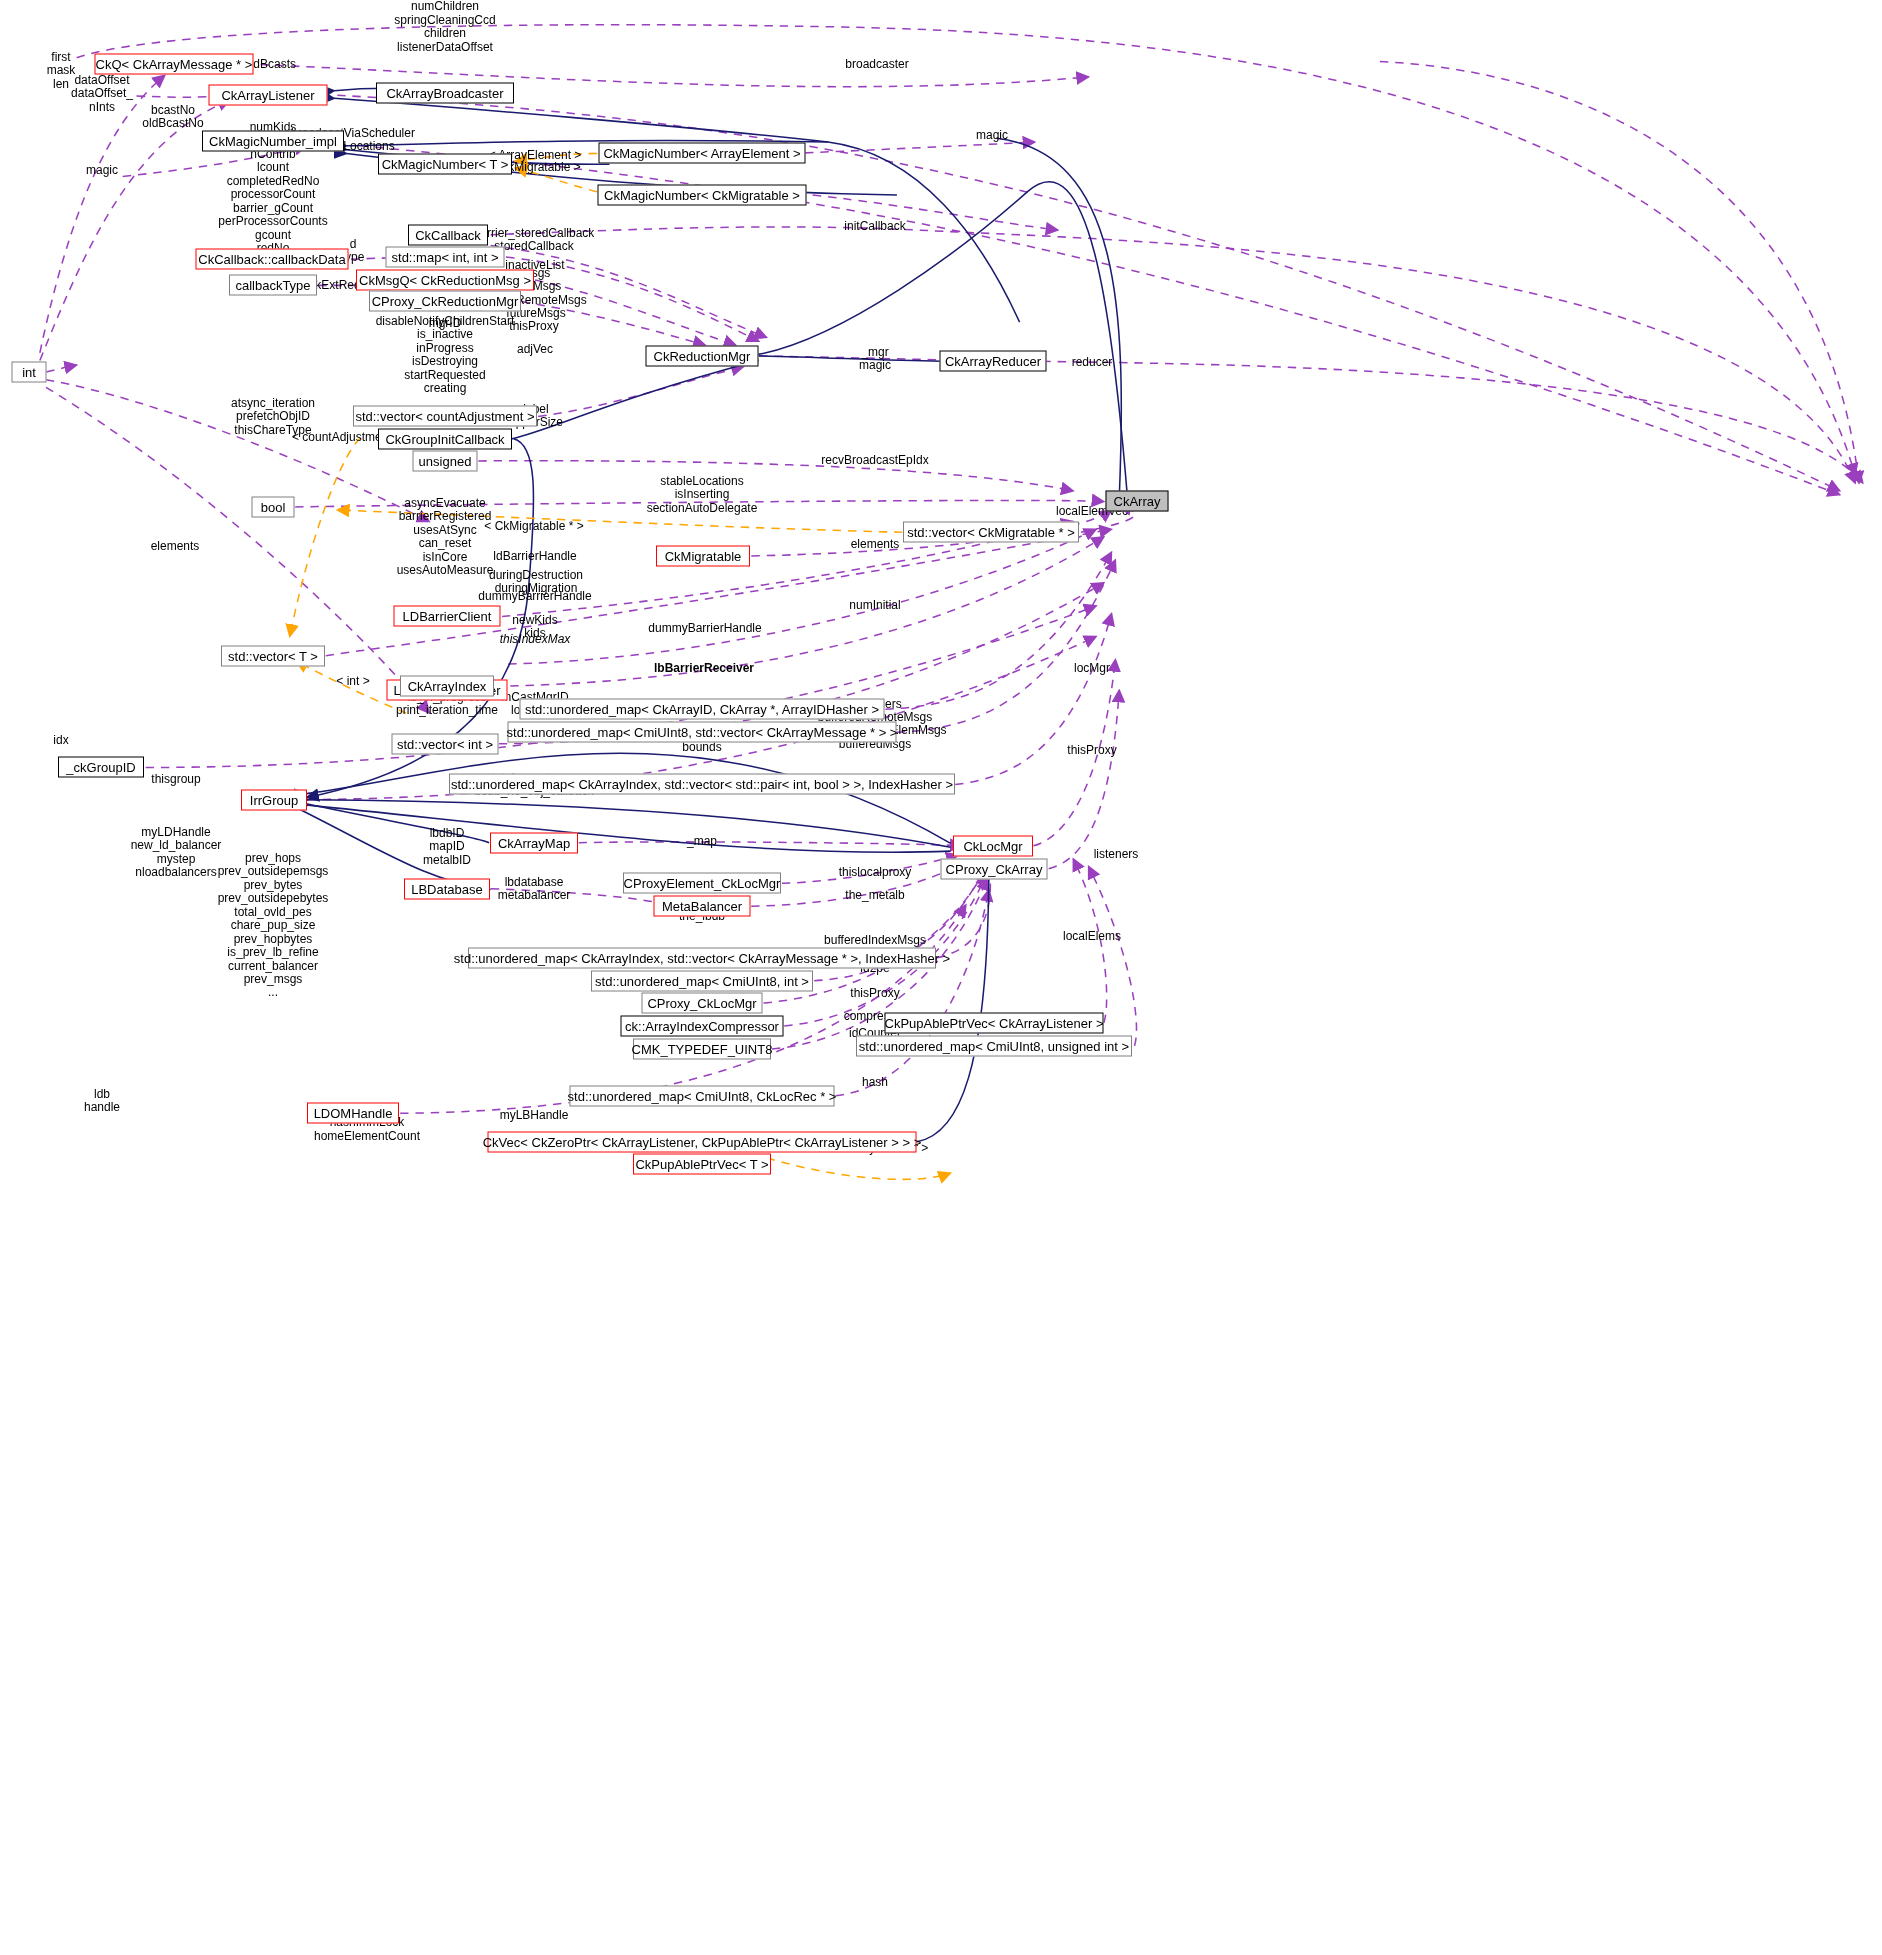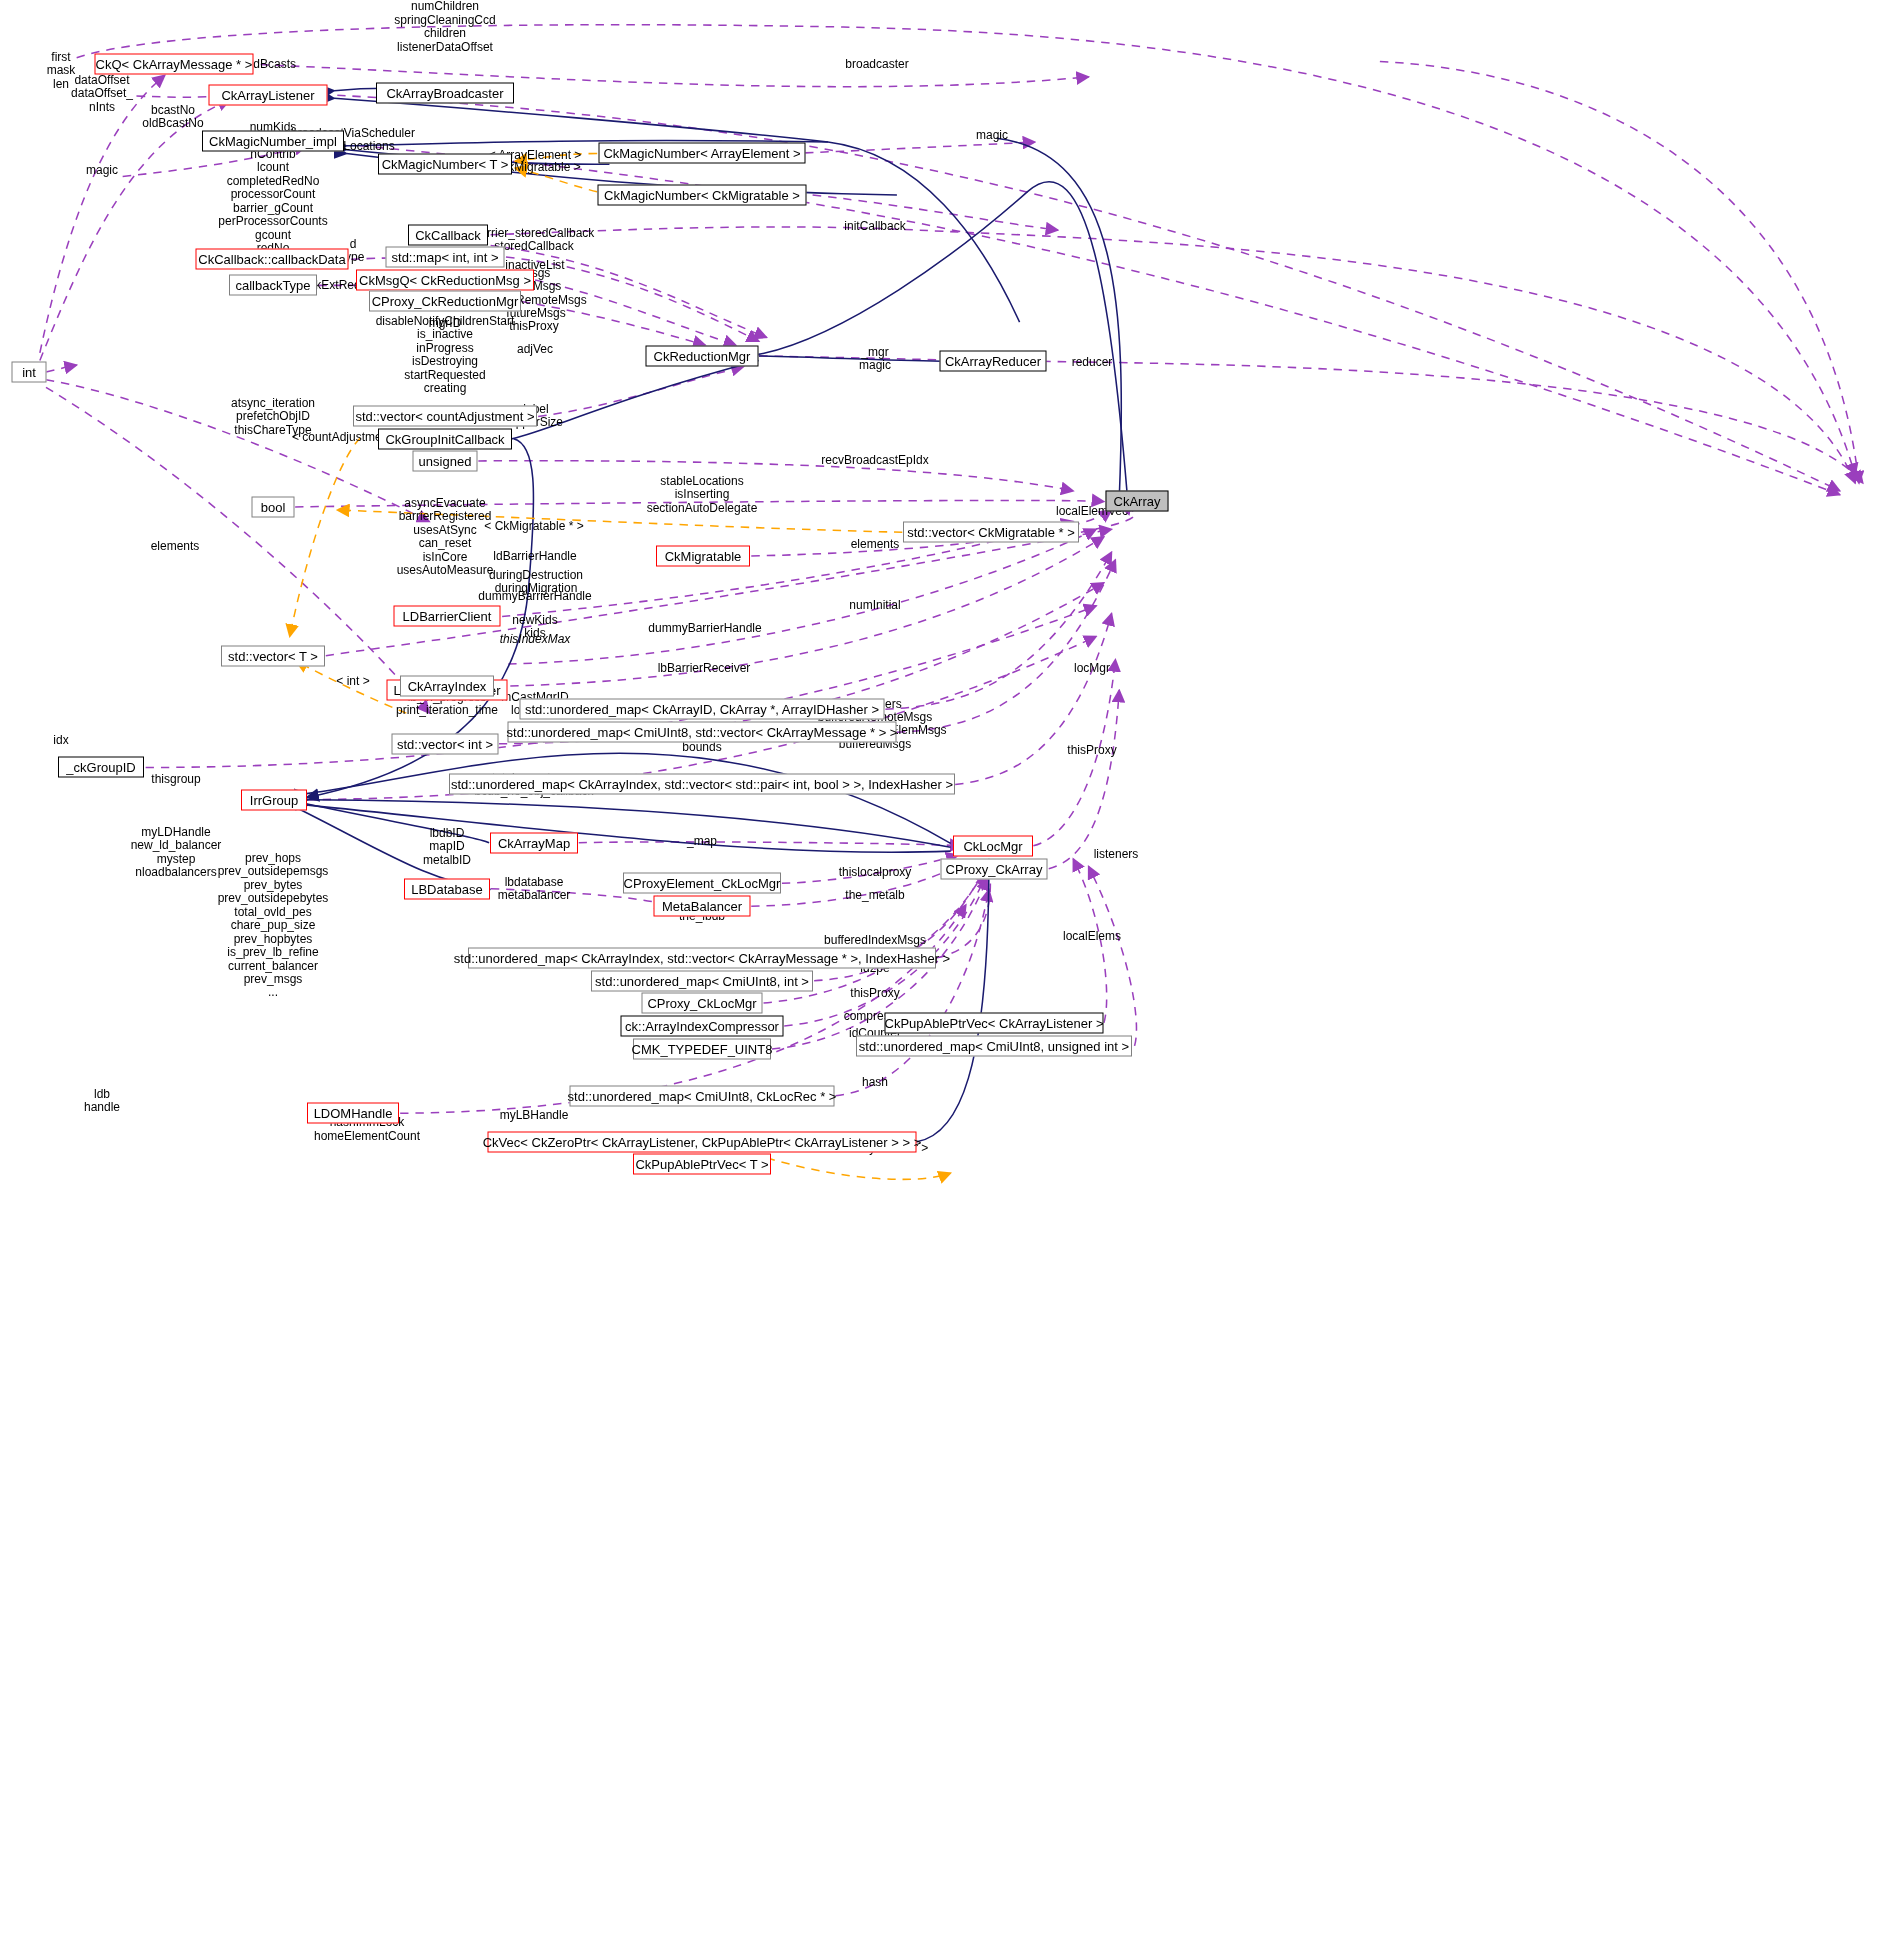--- a/index.html
+++ b/index.html
@@ -279,21 +279,21 @@
       <div class="elabel" style="left: 175px; top: 547px;">elements</div>
       <div class="elabel" style="left: 536px; top: 582px;">duringDestruction
 duringMigration</div>
       <div class="elabel" style="left: 535px; top: 597px;">dummyBarrierHandle</div>
       <div class="elabel" style="left: 875px; top: 606px;">numInitial</div>
       <div class="elabel" style="left: 535px; top: 627px;">newKids
 kids</div>
       <div class="elabel" style="left: 705px; top: 629px;">dummyBarrierHandle</div>
       <div class="elabel" style="left: 535px; top: 640px; font-style: italic;">thisIndexMax</div>
       <div class="elabel" style="left: 1092px; top: 669px;">locMgr</div>
-      <div class="elabel" style="left: 704px; top: 669px;">lbBarrierReceiver</div>
+      <div class="elabel" style="left: 704px; top: 669px; font-weight: bold;">lbBarrierReceiver</div>
       <div class="elabel" style="left: 353px; top: 682px;">&lt; int &gt;</div>
       <div class="elabel" style="left: 535px; top: 704px;">mCastMgrID
 locMgrID</div>
       <div class="elabel" style="left: 447px; top: 704px;">lb_in_progress
 print_iteration_time</div>
       <div class="elabel" style="left: 875px; top: 705px;">managers</div>
       <div class="elabel" style="left: 875px; top: 731px;">bufferedRemoteMsgs
 bufferedShadowElemMsgs
 bufferedMsgs</div>
       <div class="elabel" style="left: 702px; top: 748px;">bounds</div>

